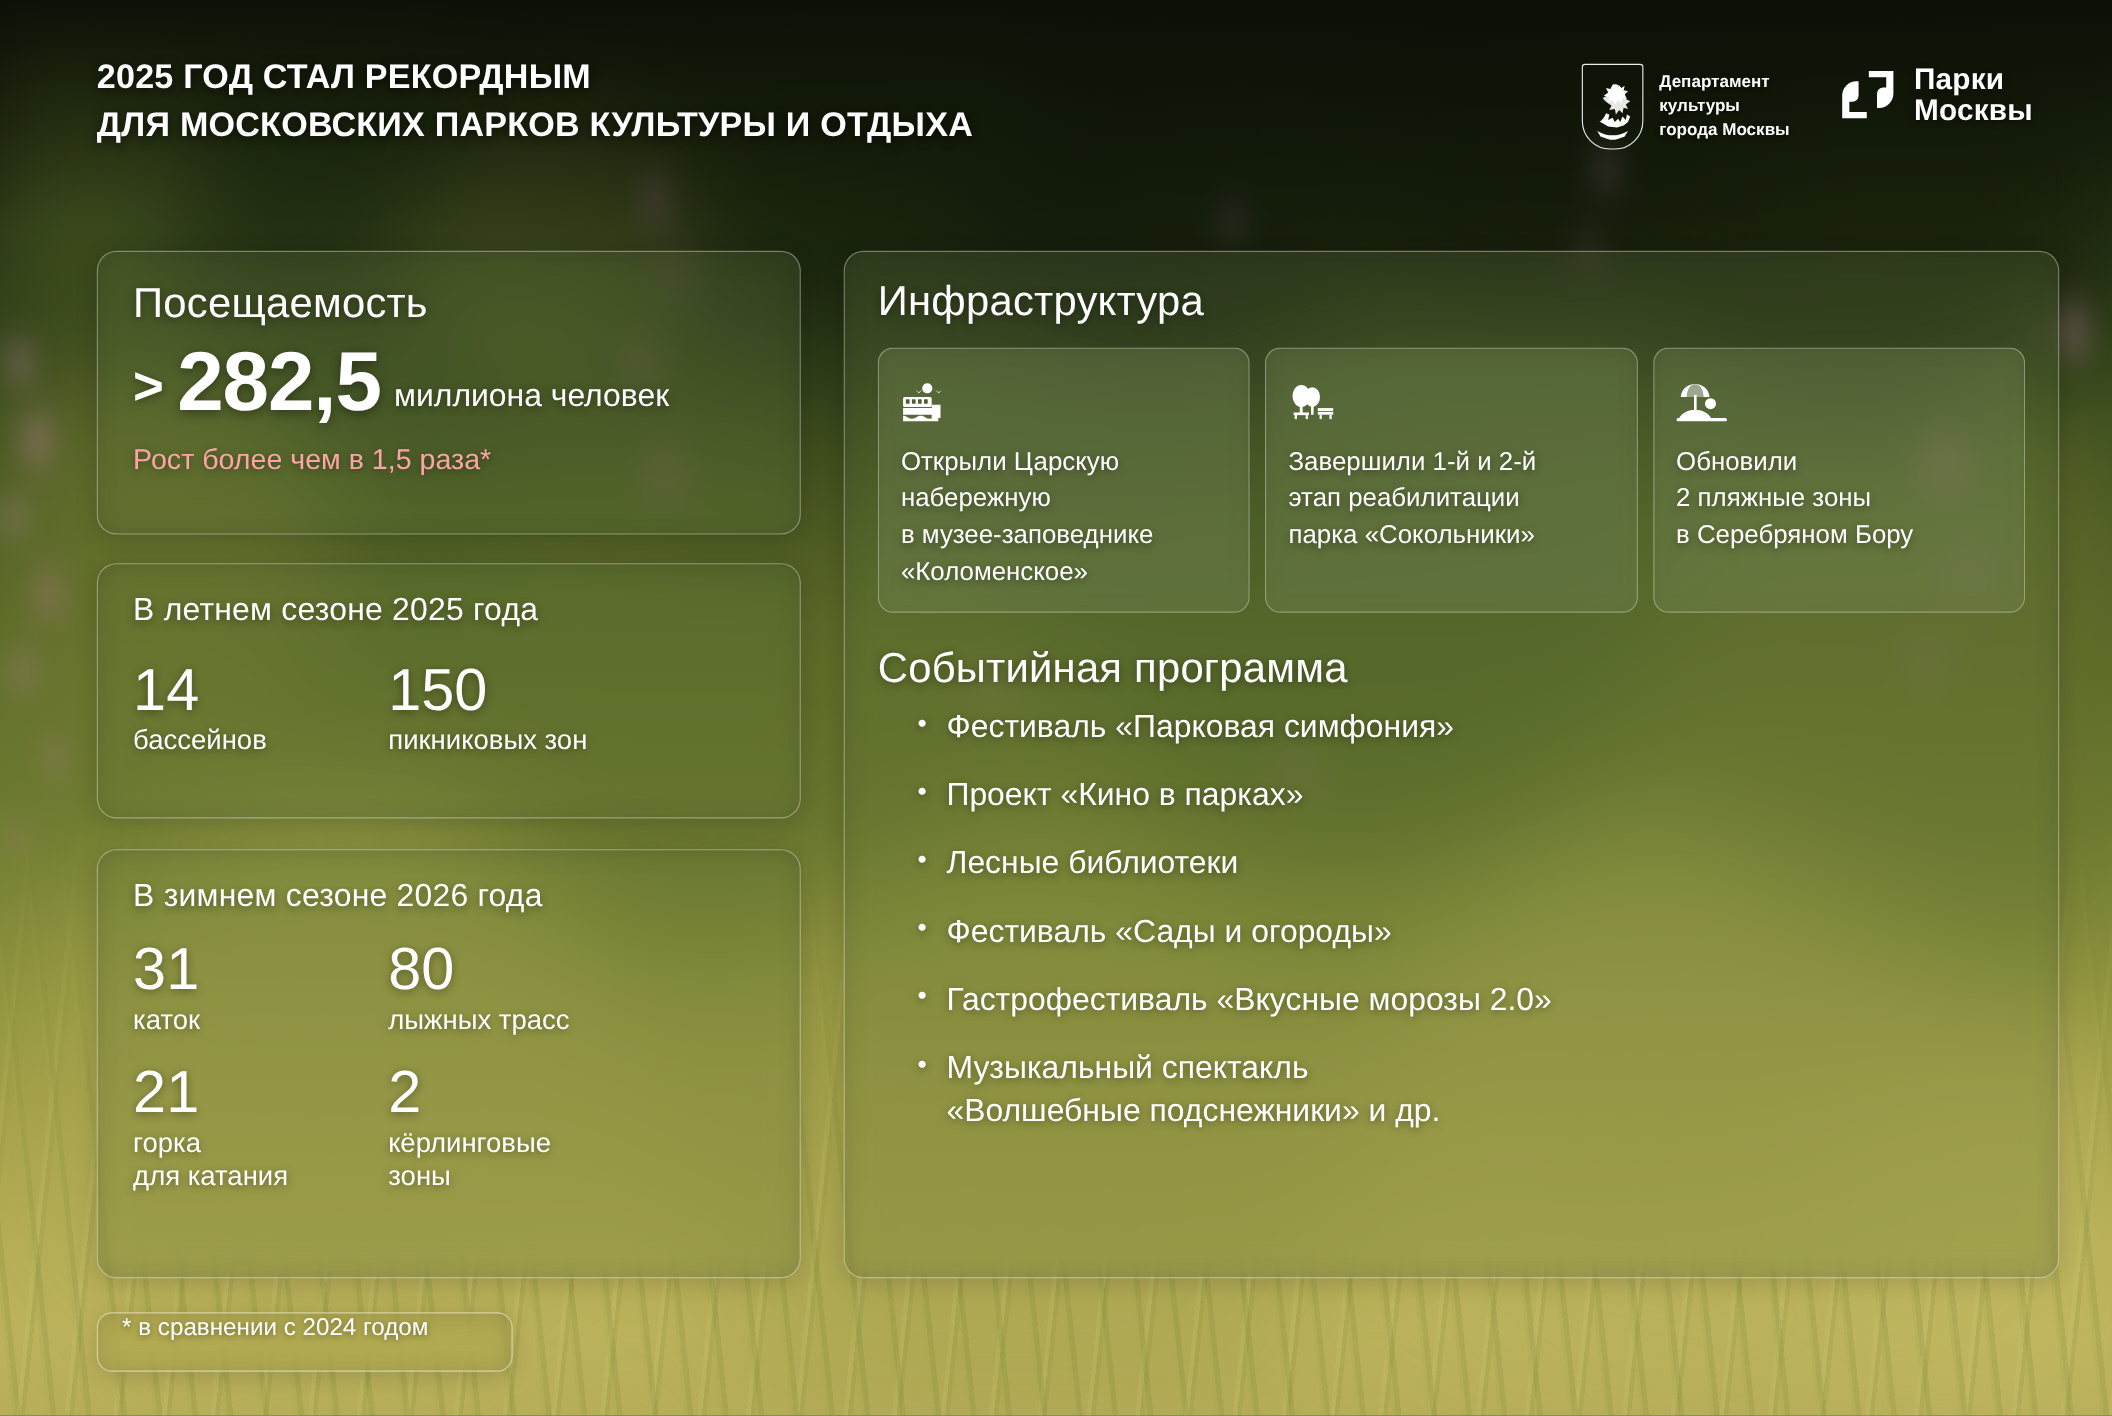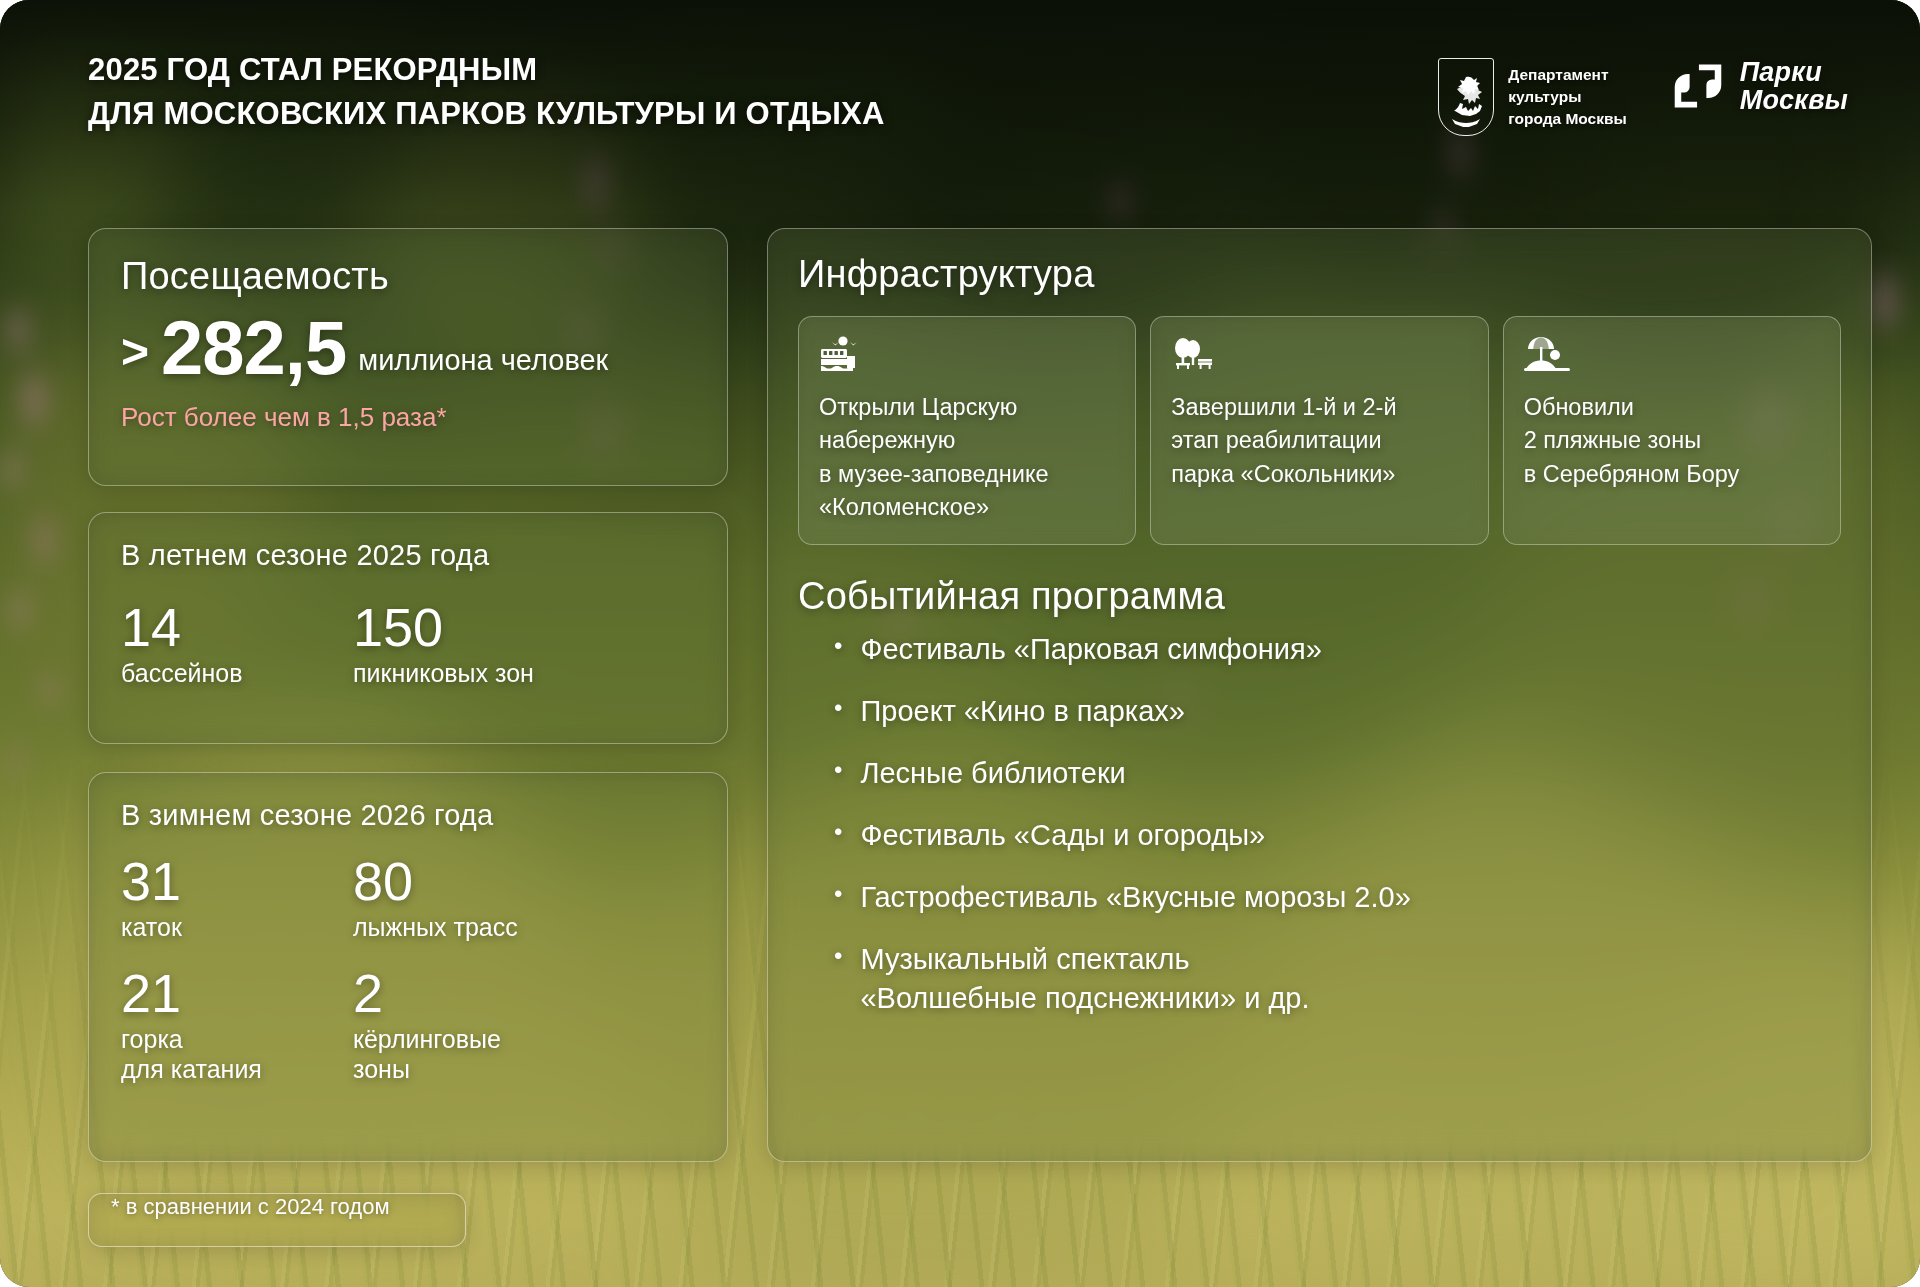--- a/index.html
+++ b/index.html
@@ -10,21 +10,20 @@
     overflow: hidden;
     font-family: "Liberation Sans", sans-serif;
   }
 
   #stage {
     position: relative;
     width: 1920px;
     height: 1287px;
     overflow: hidden;
     background: #243014;
-    border-radius: 29px;
   }
 
   
   .bg-layer { position: absolute; inset: 0; }
 
   .bg-base {
     background:
       linear-gradient(180deg,
         #1d2510 0%, #243012 9%, #2c3a17 18%, #3b4c1e 28%,
         #4d5e24 38%, #5e6d2a 48%, #6f7c31 58%, #8a8f3c 68%,
@@ -141,21 +140,21 @@
   }
   .coat svg { width: 44px; height: 60px; }
   .dept-text {
     color: #fff; font-size: 15.5px; font-weight: 700; line-height: 1.42;
     text-shadow: 0 1px 5px rgba(0,0,0,.6);
   }
   .logo-parks { display: flex; align-items: center; gap: 15px; }
   .parks-mark { width: 54px; height: 50px; }
   .parks-text {
     color: #fff; font-size: 27px; font-weight: 700; line-height: 1.05;
-    letter-spacing: .2px; text-shadow: 0 1px 6px rgba(0,0,0,.55); font-style: italic;
+    letter-spacing: .2px; text-shadow: 0 1px 6px rgba(0,0,0,.55);
   }
 
   
   .panel {
     position: absolute;
     border-radius: 18px;
     border: 1px solid rgba(255,255,255,.34);
     background: rgba(104,120,72,.30);
     backdrop-filter: blur(14px) saturate(112%);
     -webkit-backdrop-filter: blur(14px) saturate(112%);
@@ -225,21 +224,21 @@
   .right-pad { padding: 24px 30px; height: 100%; }
 
   .infra-cards { display: flex; gap: 14px; margin-top: 20px; }
   .infra-card {
     width: 343px; min-height: 212px;
     border-radius: 14px;
     border: 1px solid rgba(255,255,255,.34);
     background: rgba(120,134,86,.26);
     backdrop-filter: blur(9px);
     -webkit-backdrop-filter: blur(9px);
-    padding: 18px 20px 20px 20px;
+    padding: 30px 20px 20px 20px;
   }
   .infra-icon { height: 44px; margin-bottom: 12px; }
   .infra-icon svg { height: 40px; width: auto; display: block; }
   .infra-text {
     color: #fff; font-size: 23.5px; font-weight: 400; line-height: 1.42;
     text-shadow: 0 2px 8px rgba(0,0,0,.4);
   }
 
   .events-title { margin-top: 30px; }
   .events-list { margin-top: 12px; }

